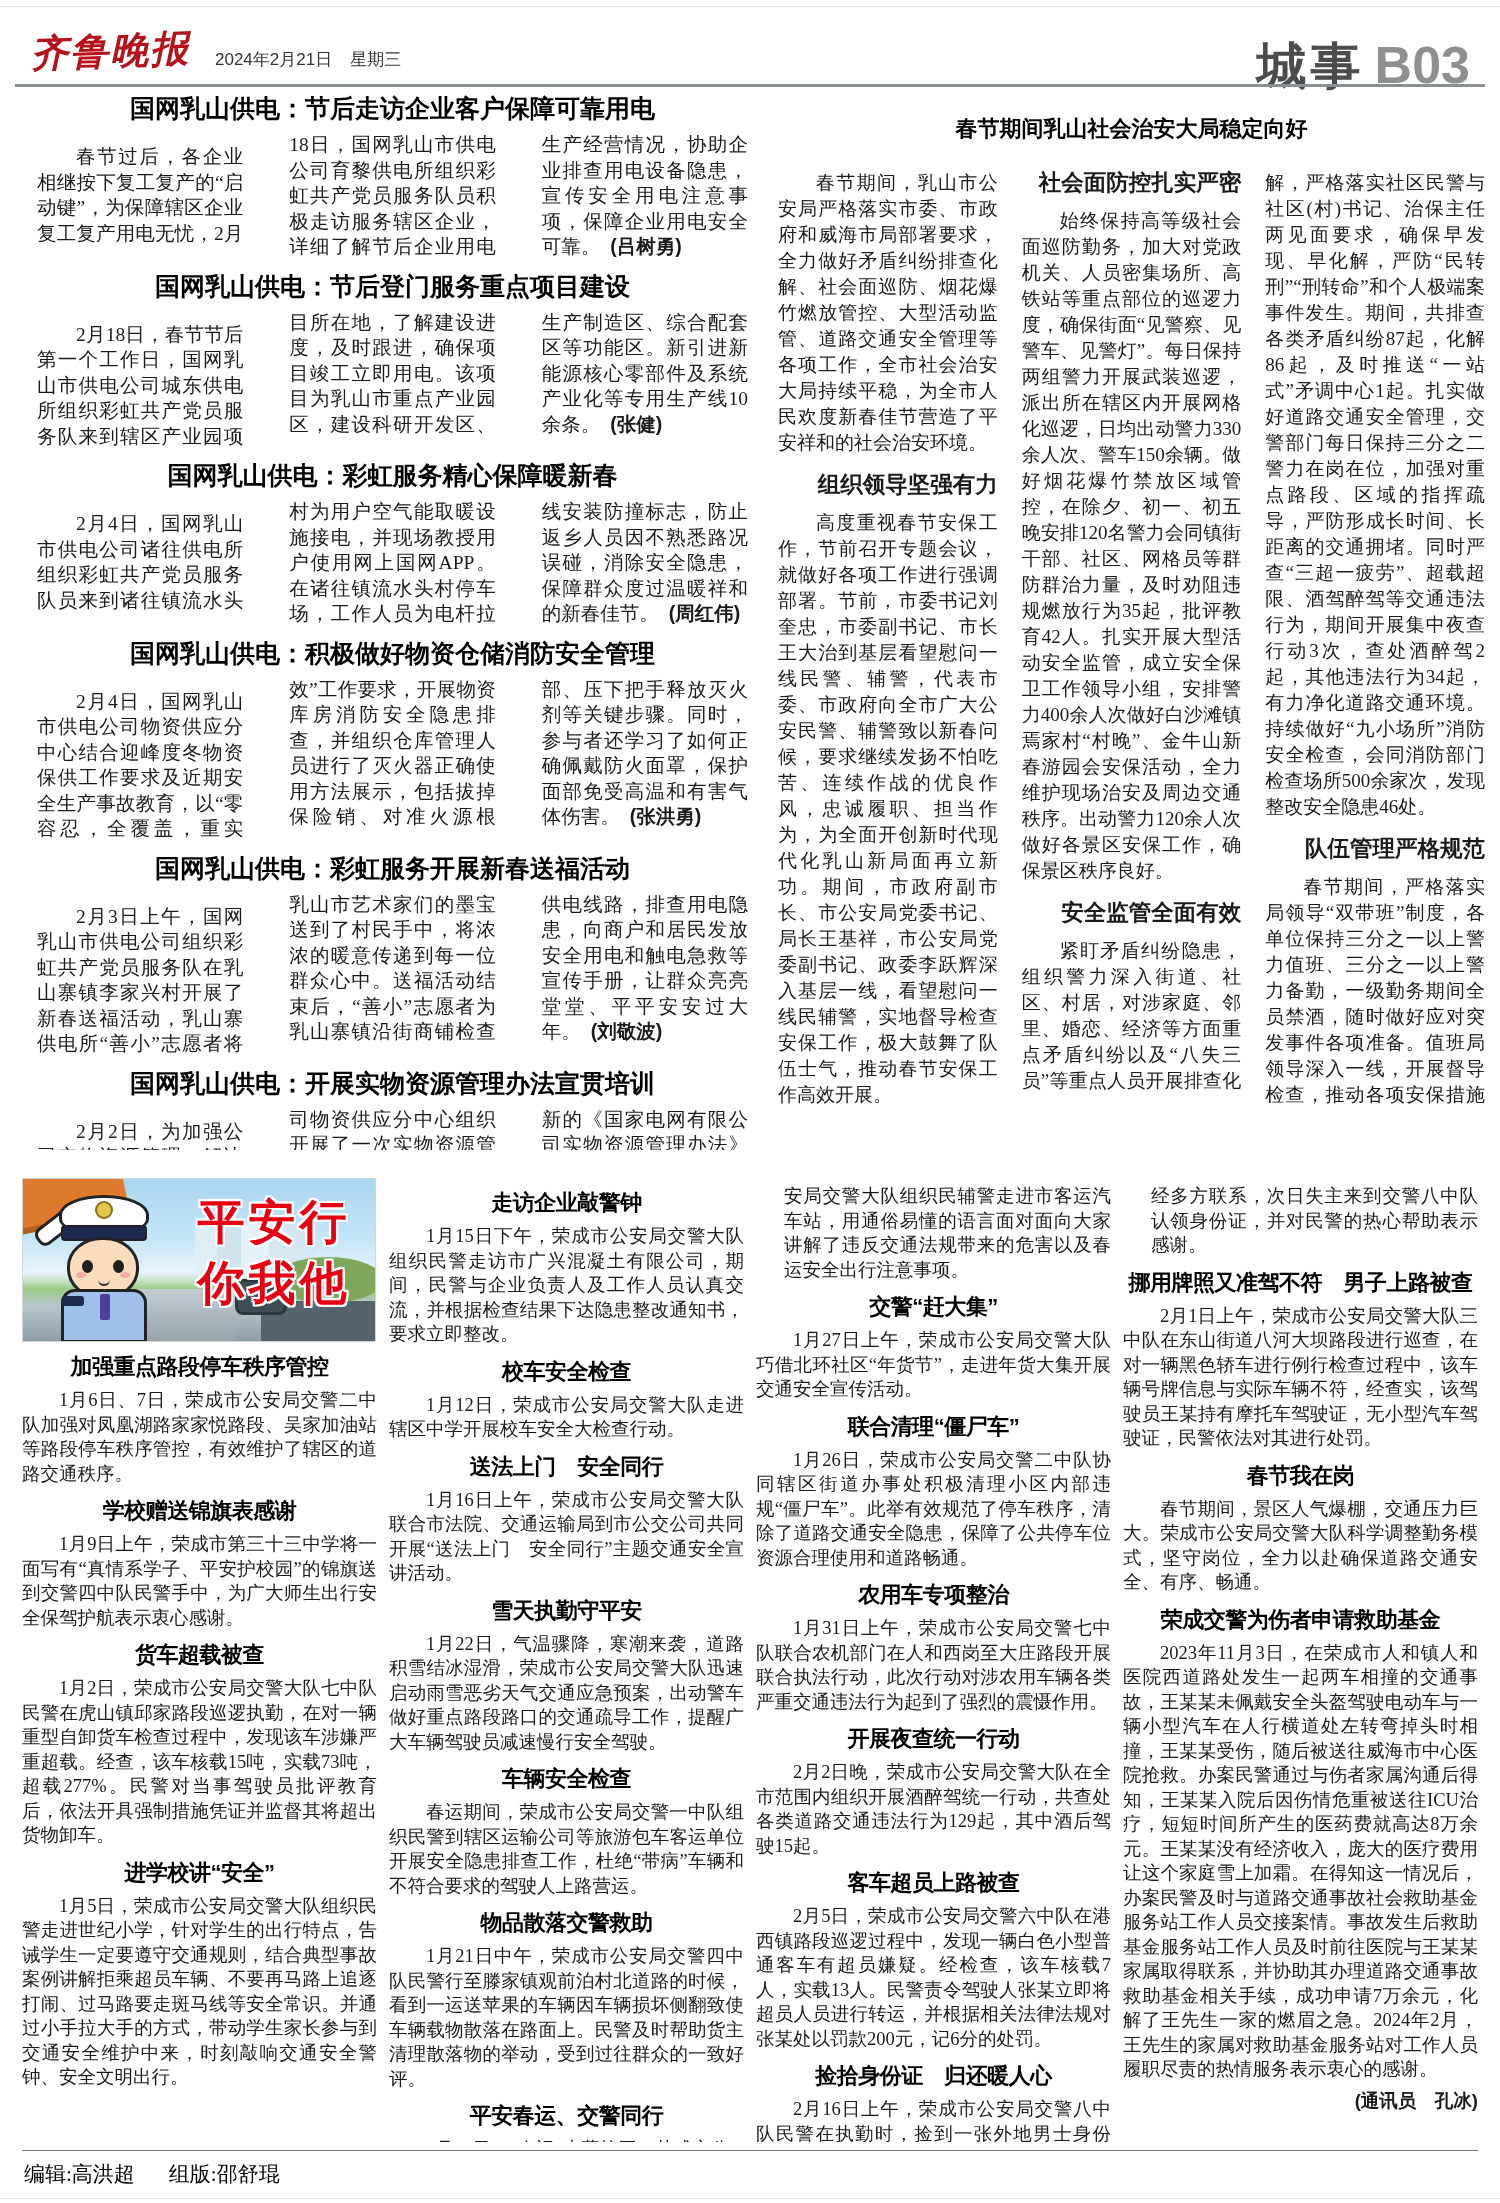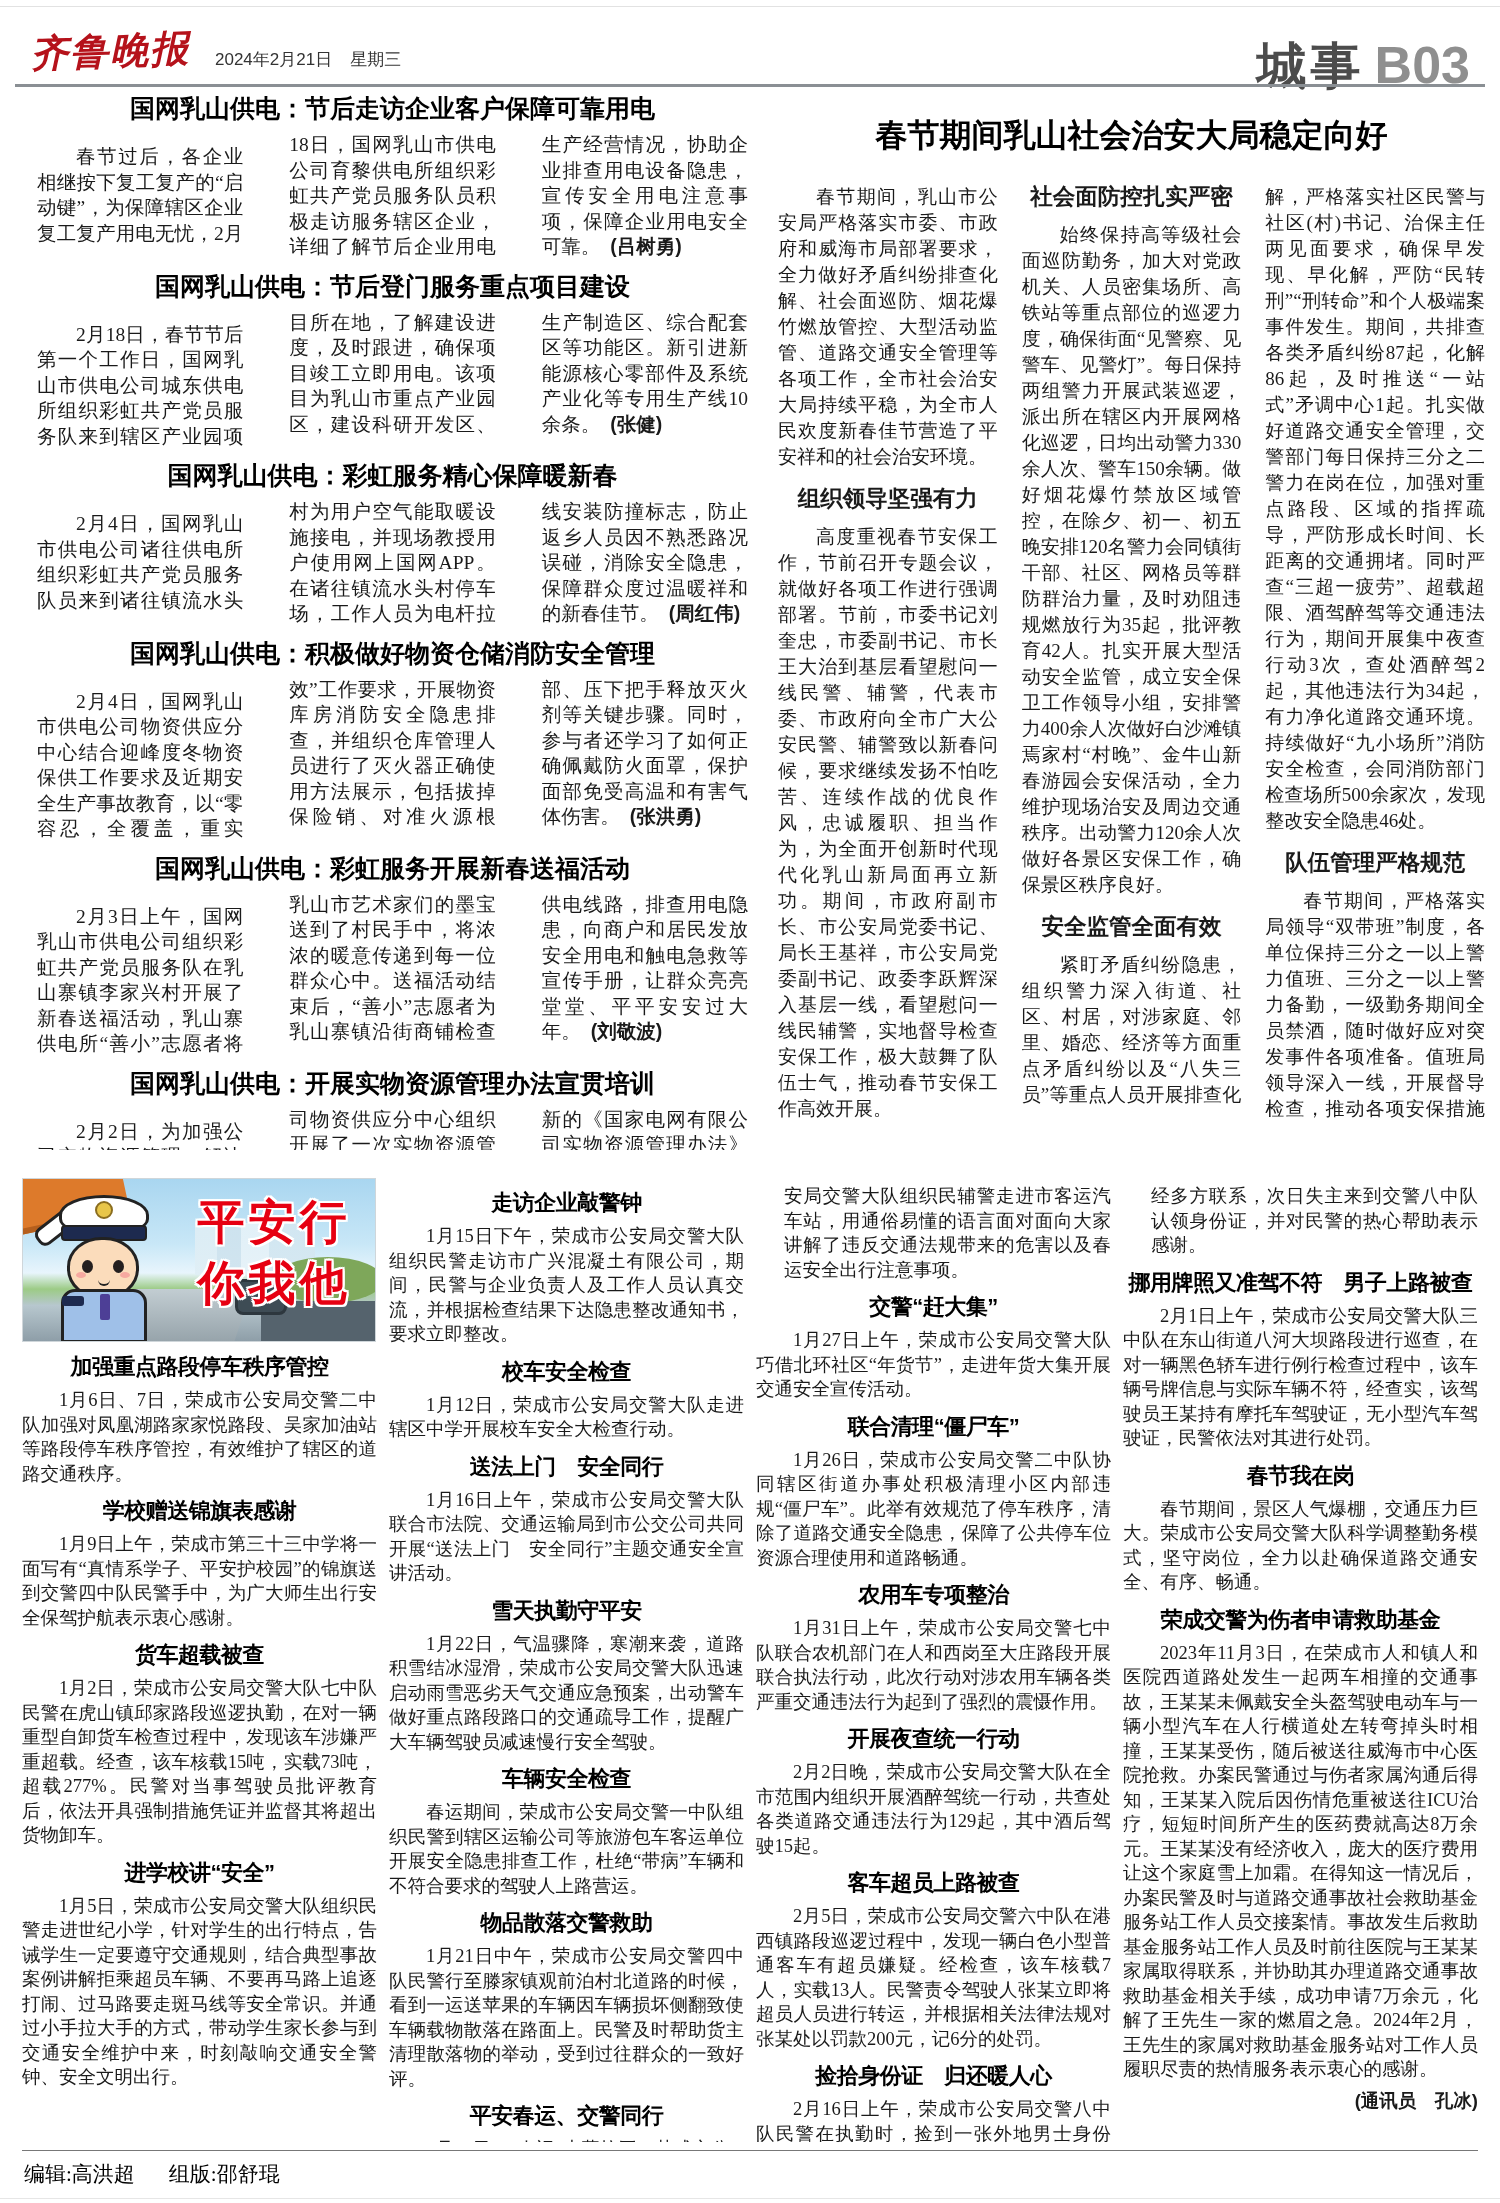--- a/index.html
+++ b/index.html
@@ -26,27 +26,27 @@
   .l-article { margin-bottom:10px; }
   .l-title { font-family:"Liberation Sans", sans-serif; font-weight:bold; font-size:25px;
              text-align:center; margin:8px 0 7px; color:#000; }
   .l-body { column-count:3; column-gap:22px; font-size:19.5px; line-height:25.5px;
             text-align:justify; }
   .l-body p { margin:12px; text-indent:2em; }
   .byline { font-family:"Liberation Sans", sans-serif; font-weight:bold; margin-left:10px; }
 
   
   .main-art { position:absolute; left:778px; top:96px; width:707px; height:1066px; overflow:hidden; }
-  .m-title { font-family:"Liberation Sans", sans-serif; font-weight:bold; font-size:32px;
+  .m-title { font-family:"Liberation Sans", sans-serif; font-weight:bold; font-size:22px;
              text-align:center; margin:18px 0 26px; color:#000; }
   .m-body { height:940px; column-count:3; column-gap:24px; column-fill:auto;
             font-size:19px; line-height:26px; text-align:justify; overflow:hidden; }
   .m-body p { margin:0; text-indent:2em; }
   .m-sub { font-family:"Liberation Sans", sans-serif; font-weight:bold; font-size:22.5px;
-           text-align:center; margin:16px 0 12px; break-after:avoid; }
+           text-align:right; margin:16px 0 12px; break-after:avoid; }
 
   
   .bottom { position:absolute; left:22px; top:1178px; width:1456px; height:964px;
             display:flex; gap:12px; overflow:hidden; }
   .b-col { width:355px; flex:0 0 355px; overflow:hidden; }
   .b-item h3 { font-family:"Liberation Sans", sans-serif; font-weight:bold; font-size:22px;
                text-align:center; margin:10px 0 6px; letter-spacing:-0.5px; color:#000; }
   .b-text { margin:0; font-size:18.5px; line-height:24.5px; text-align:justify; text-indent:2em; }
   .b-text.cont { text-indent:0; margin-top:6px;margin-left:28px; }
   .correspondent { text-align:right; font-family:"Liberation Sans", sans-serif; font-weight:bold;

